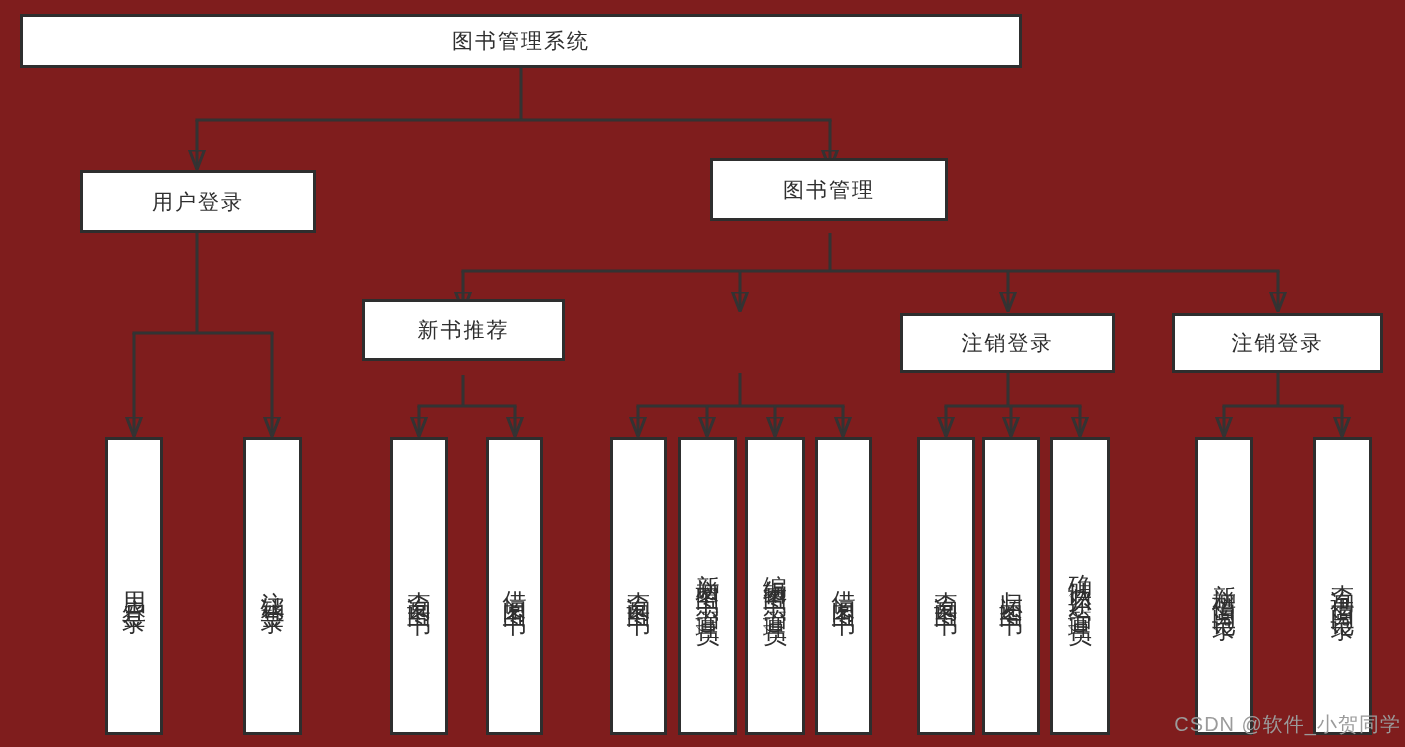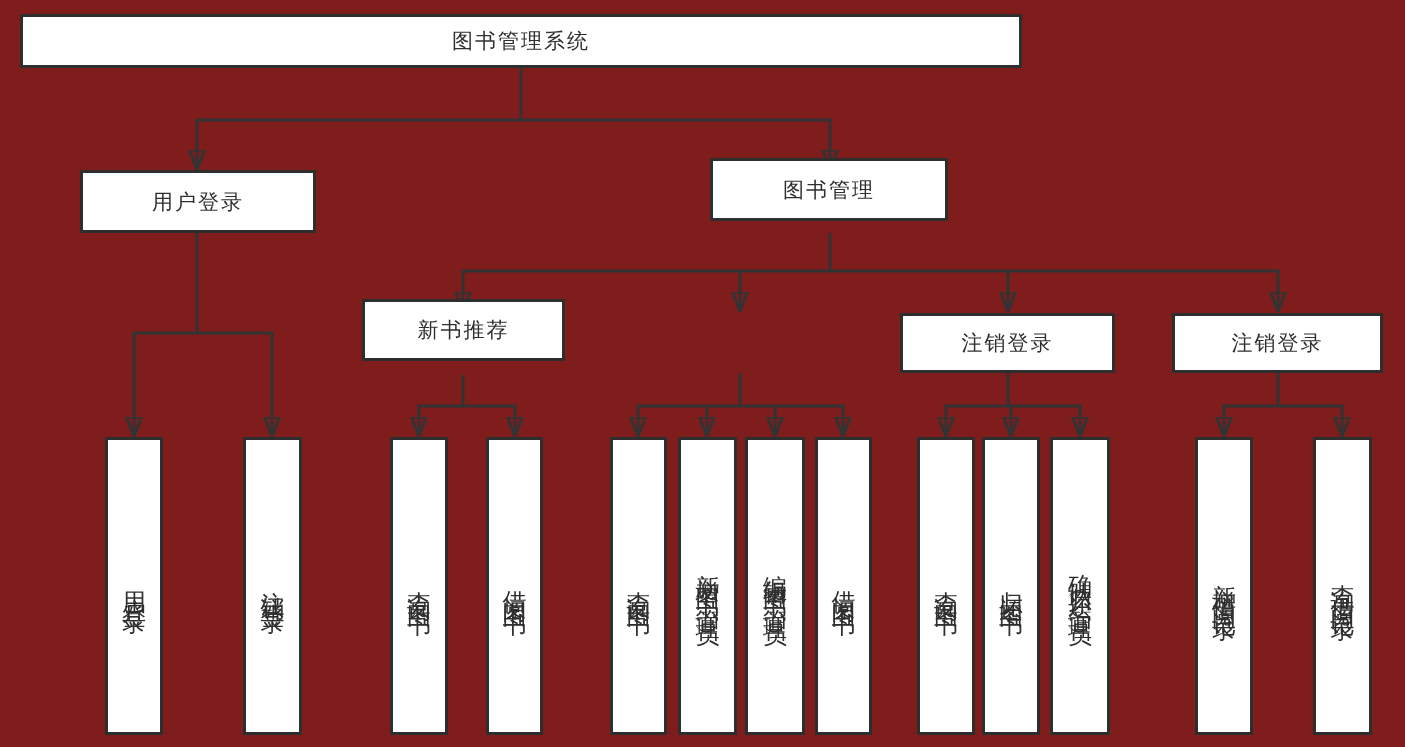--- a/index.html
+++ b/index.html
@@ -111,13 +111,14 @@
   <div class="box v" style="left:745px;top:437px;width:60px;height:298px">编辑图书（管理员）</div>
   <div class="box v" style="left:815px;top:437px;width:57px;height:298px">借阅图书</div>
 
   <div class="box v" style="left:917px;top:437px;width:58px;height:298px">查询图书</div>
   <div class="box v" style="left:982px;top:437px;width:58px;height:298px">归还图书</div>
   <div class="box v" style="left:1050px;top:437px;width:60px;height:298px">确认归还（管理员）</div>
 
   <div class="box v" style="left:1195px;top:437px;width:58px;height:298px">新增借阅记录</div>
   <div class="box v" style="left:1313px;top:437px;width:59px;height:298px">查询借阅记录</div>
 
+  <div class="watermark">CSDN @软件_小贺同学</div>
 </div>
 
 </body></html>

